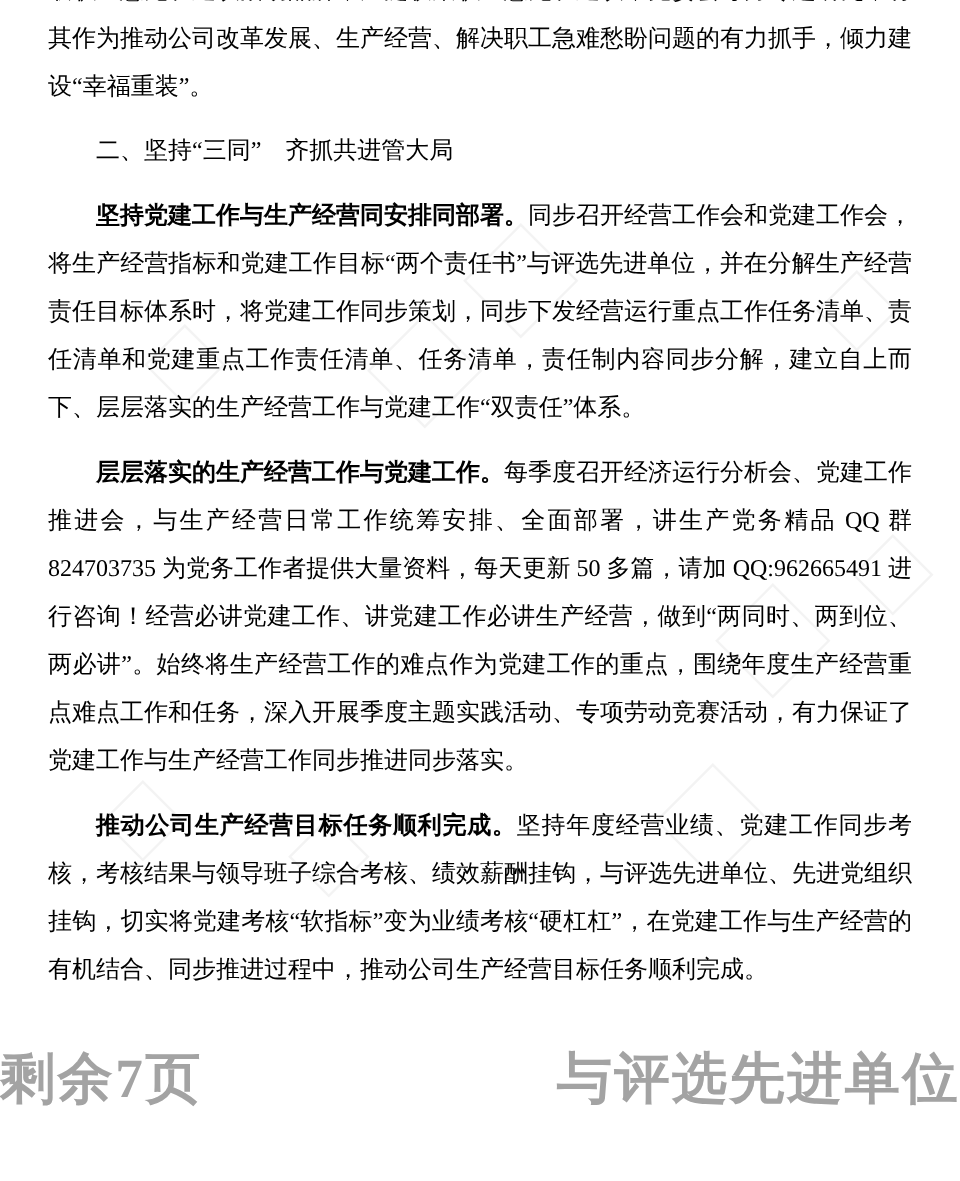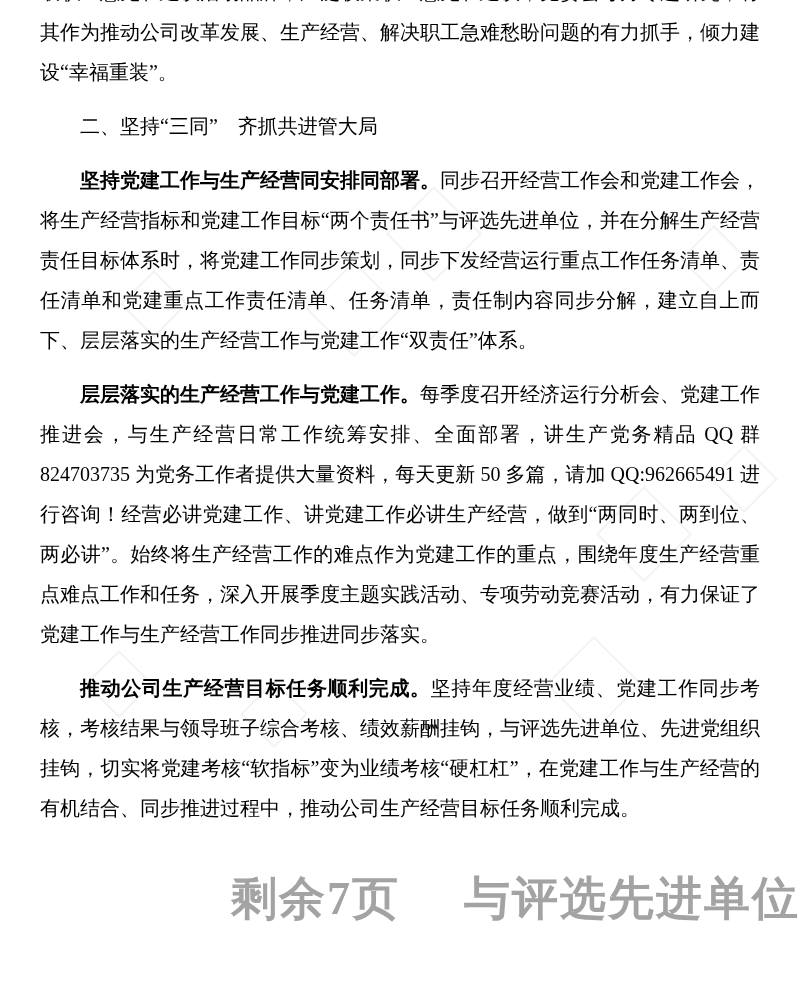--- a/index.html
+++ b/index.html
@@ -41,21 +41,21 @@
   .lead {
     font-weight: bold;
     margin-top: 23px;
   }
   .footer-banner {
     position: absolute;
     left: 0;
     right: 0;
     top: 868px;
     display: flex;
-    justify-content: flex-end;
+    justify-content: space-between;
     align-items: baseline;
     gap: 64px;
     font-size: 46px;
     font-weight: bold;
     color: #a3a3a3;
     letter-spacing: 2px;
     z-index: 2;
   }
   
   .wm {

